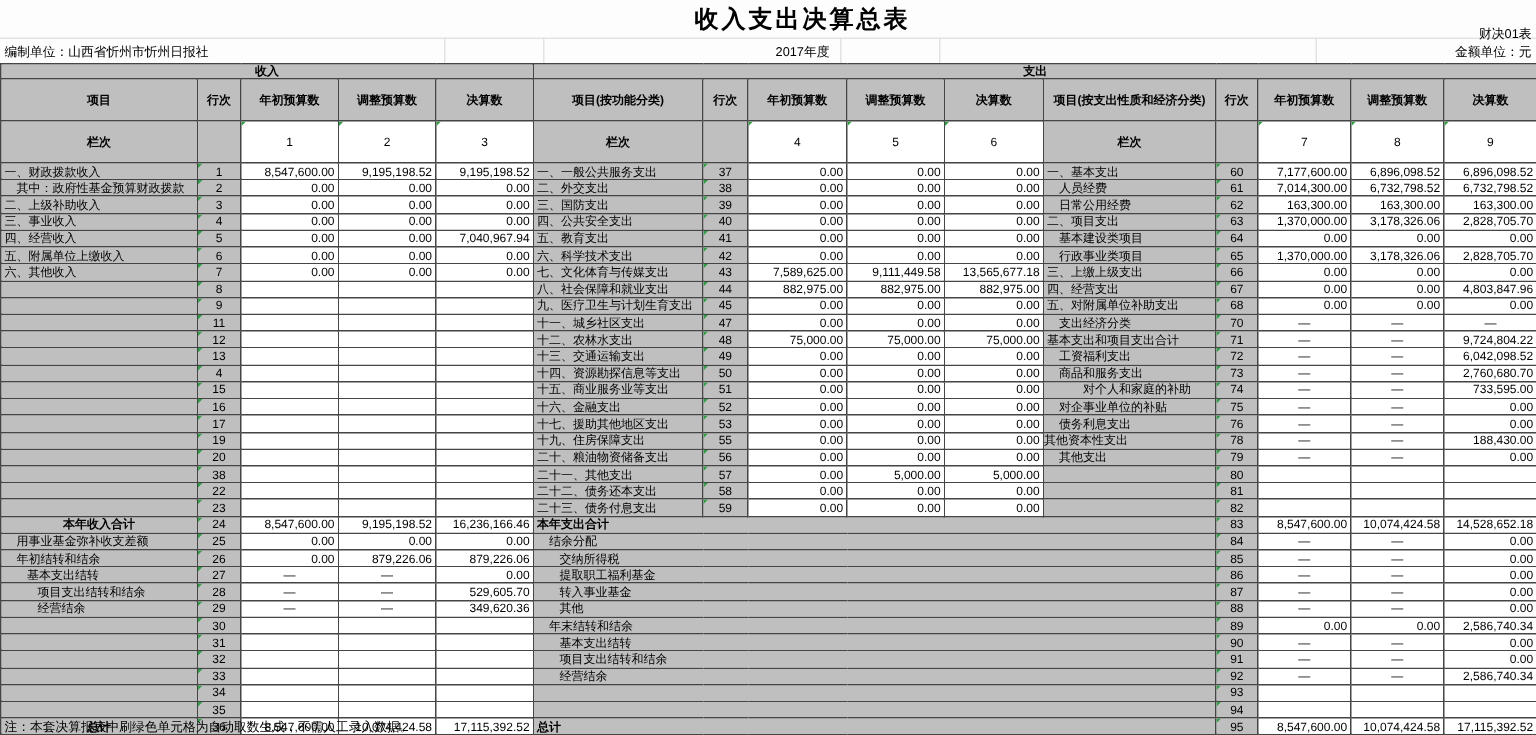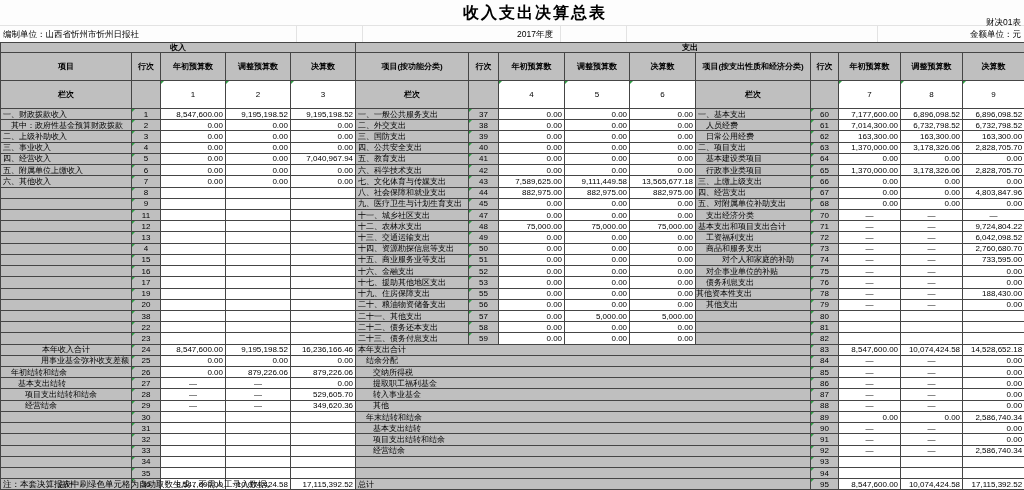--- a/index.html
+++ b/index.html
@@ -27,21 +27,21 @@
   tr.hdr, tr.lanci { height:28px; }
   td { border:1px solid #454545; font-size:8px; line-height:9px; padding:0 2px;
        overflow:hidden; white-space:nowrap; background:#fff; position:relative; }
   td.g { background:#bfbfbf; }
   td.hd { background:#bfbfbf; text-align:center; font-weight:bold; }
   td.lbl { background:#bfbfbf; text-align:left; }
   td.ln { background:#bfbfbf; text-align:center; }
   td.num { text-align:right; }
   td.dash { text-align:center; }
   td.ctr { text-align:center; }
-  td.b { font-weight:normal; }
+  td.b { font-weight:bold; }
   td.merge { background:#bfbfbf; text-align:left; }
   .gt::before { content:""; position:absolute; left:0; top:0; width:0; height:0;
                 border-top:3px solid #2f9e44; border-right:3px solid transparent; }
 
   .note { position:absolute; top:479px; left:3px; font-size:8.5px; }
 </style>
 </head>
 <body>
 <div id="stage">
 
@@ -490,21 +490,21 @@
           <td class="num">8,547,600.00</td>
           <td class="num">9,195,198.52</td>
           <td class="num">16,236,166.46</td>
           <td class="merge ctr b" colspan="6">本年支出合计</td>
           <td class="ln gt">83</td>
           <td class="num">8,547,600.00</td>
           <td class="num">10,074,424.58</td>
           <td class="num">14,528,652.18</td>
         </tr>
         <tr>
-          <td class="lbl" style="padding-left: 10px; text-align: right;">用事业基金弥补收支差额</td>
+          <td class="lbl" style="padding-left: 10px;">用事业基金弥补收支差额</td>
           <td class="ln gt">25</td>
           <td class="num">0.00</td>
           <td class="num">0.00</td>
           <td class="num">0.00</td>
           <td class="merge" colspan="6" style="padding-left: 10px;">结余分配</td>
           <td class="ln gt">84</td>
           <td class="dash">—</td>
           <td class="dash">—</td>
           <td class="num">0.00</td>
         </tr>

